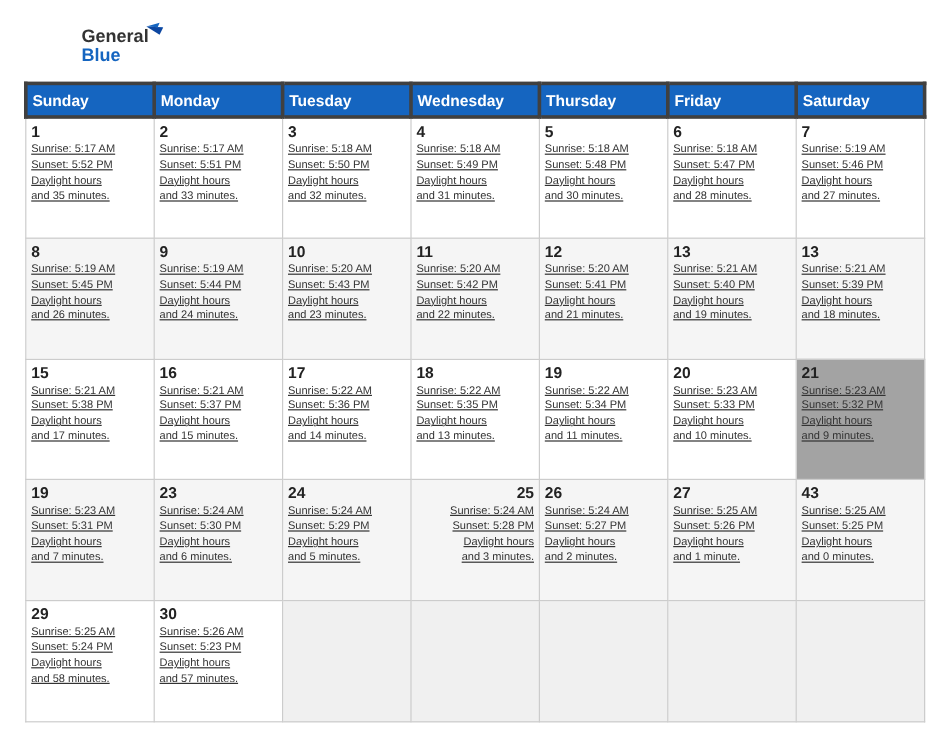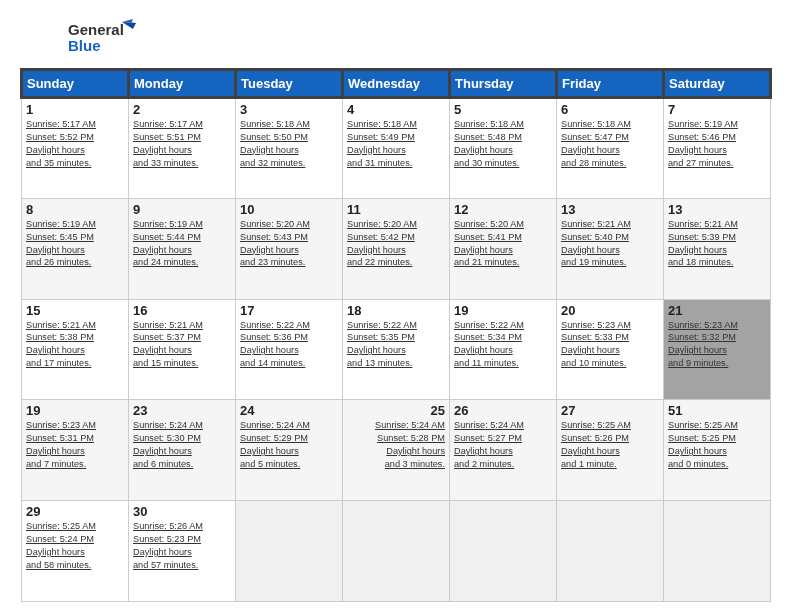--- a/index.html
+++ b/index.html
@@ -149,21 +149,21 @@
           <td style="background: rgb(255, 255, 255); margin-top: 21px;"><span class="day-num">20</span><span class="cell-text">Sunrise: 5:23 AM<br>Sunset: 5:33 PM<br>Daylight hours<br>and 10 minutes.</span></td>
           <td style="background: #a3a3a3;"><span class="day-num">21</span><span class="cell-text">Sunrise: 5:23 AM<br>Sunset: 5:32 PM<br>Daylight hours<br>and 9 minutes.</span></td>
         </tr>
         <tr>
           <td style="background: rgb(245, 245, 245);"><span class="day-num">19</span><span class="cell-text">Sunrise: 5:23 AM<br>Sunset: 5:31 PM<br>Daylight hours<br>and 7 minutes.</span></td>
           <td style="background: rgb(245, 245, 245);"><span class="day-num">23</span><span class="cell-text">Sunrise: 5:24 AM<br>Sunset: 5:30 PM<br>Daylight hours<br>and 6 minutes.</span></td>
           <td style="background: rgb(245, 245, 245);"><span class="day-num">24</span><span class="cell-text">Sunrise: 5:24 AM<br>Sunset: 5:29 PM<br>Daylight hours<br>and 5 minutes.</span></td>
           <td style="background: rgb(245, 245, 245); text-align: right;"><span class="day-num">25</span><span class="cell-text">Sunrise: 5:24 AM<br>Sunset: 5:28 PM<br>Daylight hours<br>and 3 minutes.</span></td>
           <td style="background: rgb(245, 245, 245);"><span class="day-num">26</span><span class="cell-text">Sunrise: 5:24 AM<br>Sunset: 5:27 PM<br>Daylight hours<br>and 2 minutes.</span></td>
           <td style="background: rgb(245, 245, 245);"><span class="day-num">27</span><span class="cell-text">Sunrise: 5:25 AM<br>Sunset: 5:26 PM<br>Daylight hours<br>and 1 minute.</span></td>
-          <td style="background: rgb(245, 245, 245);"><span class="day-num">51</span><span class="cell-text">Sunrise: 5:25 AM<br>Sunset: 5:25 PM<br>Daylight hours<br>and 0 minutes.</span></td>
+          <td style="background: rgb(245, 245, 245);"><span class="day-num">43</span><span class="cell-text">Sunrise: 5:25 AM<br>Sunset: 5:25 PM<br>Daylight hours<br>and 0 minutes.</span></td>
         </tr>
         <tr>
           <td style="background: rgb(255, 255, 255);"><span class="day-num">29</span><span class="cell-text">Sunrise: 5:25 AM<br>Sunset: 5:24 PM<br>Daylight hours<br>and 58 minutes.</span></td>
           <td style="background: rgb(255, 255, 255);"><span class="day-num">30</span><span class="cell-text">Sunrise: 5:26 AM<br>Sunset: 5:23 PM<br>Daylight hours<br>and 57 minutes.</span></td>
           <td class="empty-cell"></td>
           <td class="empty-cell"></td>
           <td class="empty-cell"></td>
           <td class="empty-cell"></td>
           <td class="empty-cell"></td>
         </tr>

